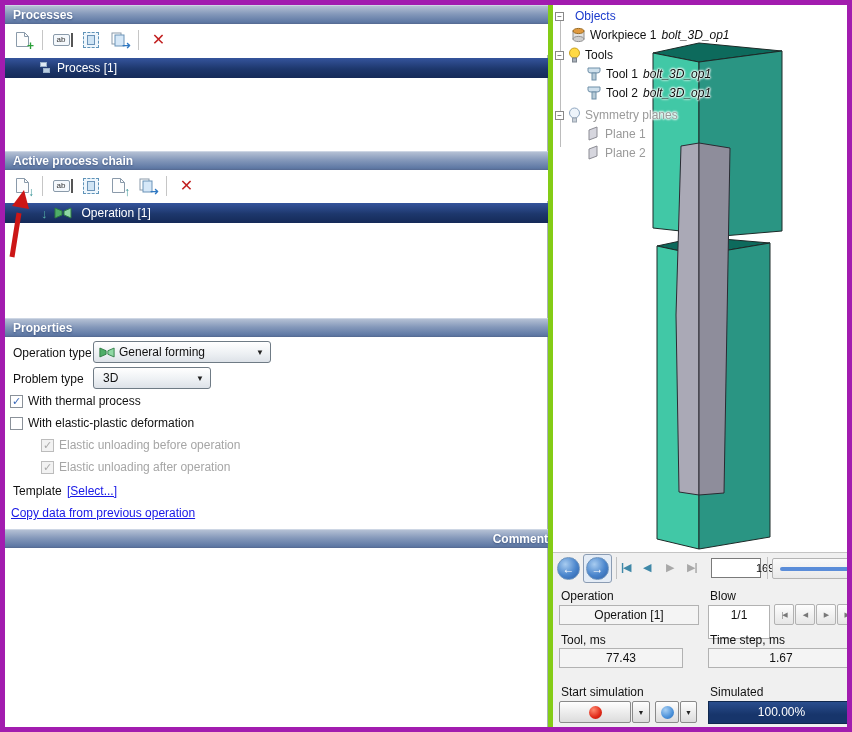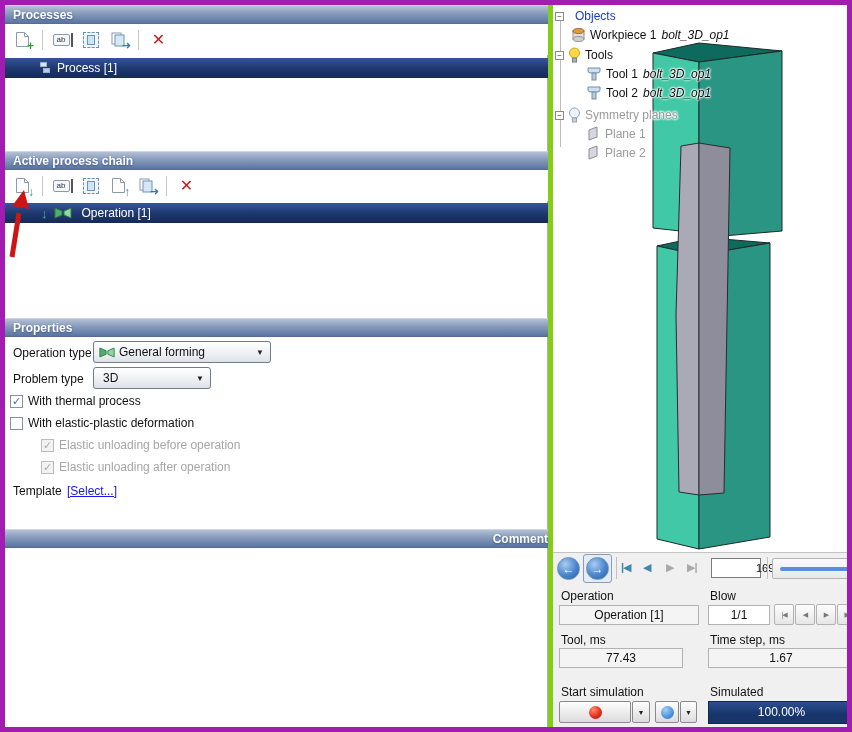--- a/index.html
+++ b/index.html
@@ -79,21 +79,21 @@
   .rb-frame { position:absolute; left:30px; top:1px; width:29px; height:29px; border:1px solid #8b9cb3; border-radius:3px; background:#e4ecf6; }
   .vsep { position:absolute; width:1px; height:22px; background:#c2c2c2; }
   .stepbtn { position:absolute; top:8px; font-size:11px; font-weight:bold; letter-spacing:-1px; }
   .step-on { color:#3f88a8; }
   .step-off { color:#a8a8a8; }
   .field { position:absolute; border:1px solid #7a7a7a; background:#fff; text-align:center; font-size:11px; }
   .slider { position:absolute; left:219px; top:5px; width:85px; height:21px; border:1px solid #b4b4b4; border-radius:2px; background:linear-gradient(#fafafa,#e9e9e9); }
   .slider .line { margin:8px 7px 0 7px; height:4px; background:#5b8dd9; border-radius:2px; }
   .slabel { position:absolute; color:#111; }
   .sunkbox { position:absolute; height:20px; line-height:18px; text-align:center; border:1px solid #b2b2b2; background:#f4f4f4; }
-  .whitebox { position:absolute; height:20px; line-height:18px; text-align:center; border:1px solid #b2b2b2; background:#fff; }
+  .whitebox { position:absolute; height:34px; line-height:18px; text-align:center; border:1px solid #b2b2b2; background:#fff; }
   .navgrp { position:absolute; display:flex; gap:1px; }
   .navbtn { width:20px; height:21px; border:1px solid #b2b2b2; border-radius:2px; background:linear-gradient(#fdfdfd,#e6e6e6);
     font-size:7px; color:#787878; display:flex; align-items:center; justify-content:center; letter-spacing:-1px; }
   .raised { position:absolute; height:22px; border:1px solid #8a8a8a; border-radius:2px; background:linear-gradient(#fefefe,#dcdcdc); display:flex; align-items:center; justify-content:center; }
   .dot { width:13px; height:13px; border-radius:50%; }
   .dot.red { background:radial-gradient(circle at 35% 30%, #ff8a70, #e02818 60%, #b01808); }
   .dot.blue { background:radial-gradient(circle at 35% 30%, #a8d0f4, #4a90d9 60%, #2f6fb4); }
   .ddv { font-size:7px; color:#222; }
   .progress { position:absolute; left:155px; top:148px; width:147px; height:23px; border:1px solid #10284e; background:#0f2448; }
   .progress .fill { width:100%; height:100%; background:linear-gradient(#2a4e8e,#17356b 60%); color:#fff; text-align:center; line-height:21px; }
@@ -240,20 +240,21 @@
     </div>
     <div class="cb-row dim" style="left:36px; top:455px;">
       <span class="cb disabled">
           <i>✓</i>
         </span>
       <span>Elastic unloading after operation</span>
     </div>
 
     <span class="plabel" style="top:479px;">Template</span>
     <a class="link" style="position:absolute; left:62px; top:479px;">[Select...]</a>
+    <a class="link" style="position:absolute; left:6px; top:501px;">Copy data from previous operation</a>
 
     <div class="sec-hdr" style="top:524px;text-align:right;">
       <span>Comment</span>
     </div>
   </div>
 
   <div class="right-panel">
 
     <div class="viewport">
       <svg width="304" height="547" viewBox="0 0 304 547">

